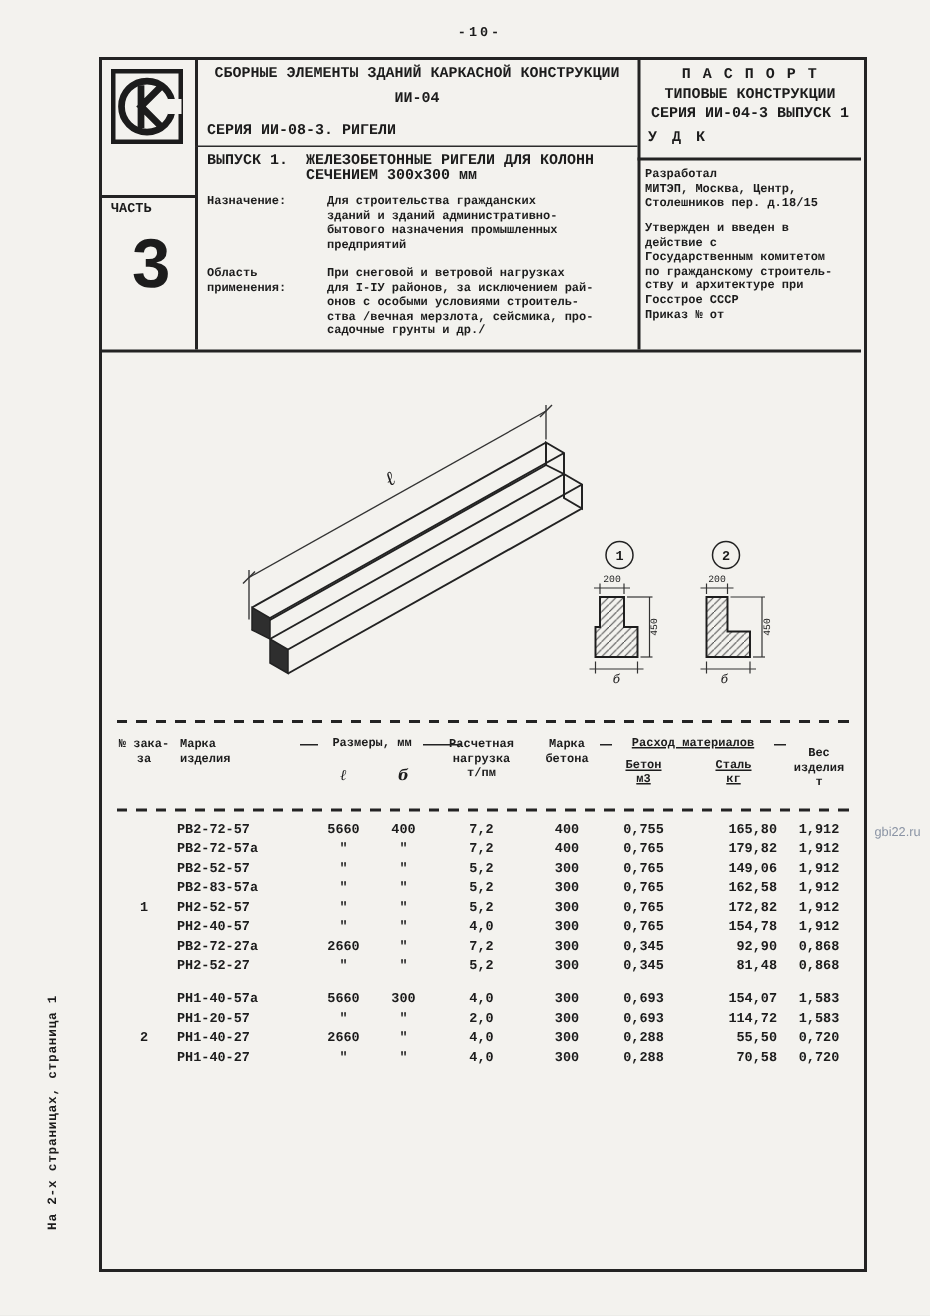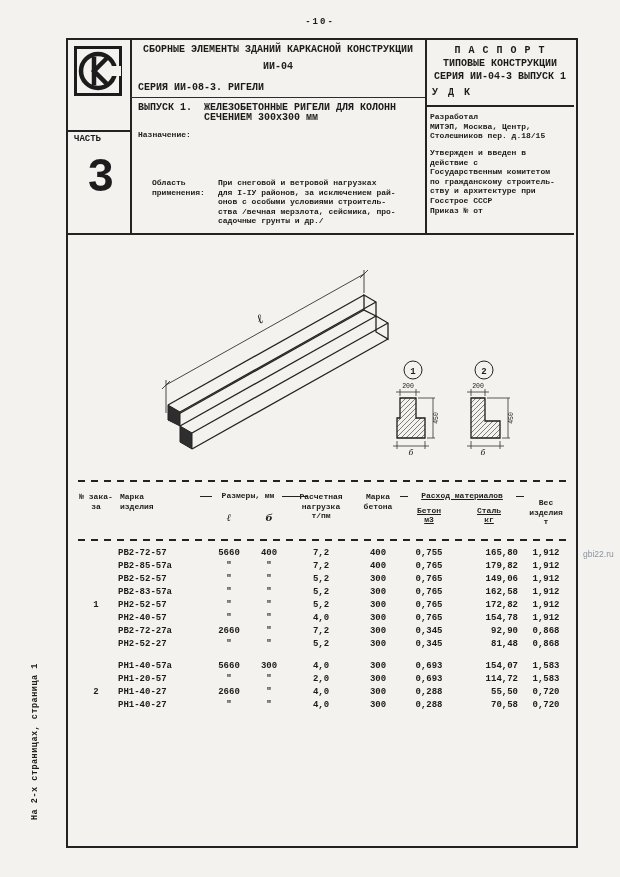--- a/index.html
+++ b/index.html
@@ -67,21 +67,25 @@
   <div class="abs b t9" style="left:74px;top:134px;width:50px;">ЧАСТЬ</div>
   <div class="abs part-num" style="left:88px;top:152px;">3</div>
 
   <div class="abs b t8 center" style="left:138px;top:45px;width:280px;">СБОРНЫЕ ЭЛЕМЕНТЫ ЗДАНИЙ КАРКАСНОЙ КОНСТРУКЦИИ</div>
   <div class="abs b t8 center" style="left:138px;top:62px;width:280px;">ИИ-04</div>
   <div class="abs b t8" style="left:138px;top:83px;width:280px;">СЕРИЯ ИИ-08-3. РИГЕЛИ</div>
   <div class="abs b t8" style="left:138px;top:103px;width:64px;">ВЫПУСК 1.</div>
   <div class="abs b t8 pre" style="left:204px;top:103px;width:220px;">ЖЕЛЕЗОБЕТОННЫЕ РИГЕЛИ ДЛЯ КОЛОНН
 СЕЧЕНИЕМ 300х300 мм</div>
   <div class="abs b t75" style="left:138px;top:130px;width:78px;">Назначение:</div>
-  <div class="abs b t75 pre" style="left:152px;top:178px;width:78px;">Область
+  <div class="abs b t75 pre" style="left:218px;top:130px;width:206px;">Для строительства гражданских
+зданий и зданий административно-
+бытового назначения промышленных
+предприятий</div>
+  <div class="abs b t75 pre" style="left:138px;top:178px;width:78px;">Область
 применения:</div>
   <div class="abs b t75 pre" style="left:218px;top:178px;width:206px;">При снеговой и ветровой нагрузках
 для I-IУ районов, за исключением рай-
 онов с особыми условиями строитель-
 ства /вечная мерзлота, сейсмика, про-
 садочные грунты и др./</div>
 
   <div class="abs b t8 center" style="left:430px;top:46px;width:140px;letter-spacing:1px;">П А С П О Р Т</div>
   <div class="abs b t8 center" style="left:430px;top:59px;width:140px;">ТИПОВЫЕ КОНСТРУКЦИИ</div>
   <div class="abs b t8 center" style="left:430px;top:72px;width:140px;">СЕРИЯ ИИ-04-3 ВЫПУСК 1</div>
@@ -218,21 +222,21 @@
           <div class="tc c-cen">5660</div>
           <div class="tc c-cen">400</div>
           <div class="tc c-cen">7,2</div>
           <div class="tc c-cen">400</div>
           <div class="tc c-cen">0,755</div>
           <div class="tc c-right">165,80</div>
           <div class="tc c-cen">1,912</div>
         </div>
         <div class="trow">
           <div class="tc c-cen"></div>
-          <div class="tc c-mark">РВ2-85-57а</div>
+          <div class="tc c-mark">РВ2-72-57а</div>
           <div class="tc c-cen">"</div>
           <div class="tc c-cen">"</div>
           <div class="tc c-cen">7,2</div>
           <div class="tc c-cen">400</div>
           <div class="tc c-cen">0,765</div>
           <div class="tc c-right">179,82</div>
           <div class="tc c-cen">1,912</div>
         </div>
         <div class="trow">
           <div class="tc c-cen"></div>

